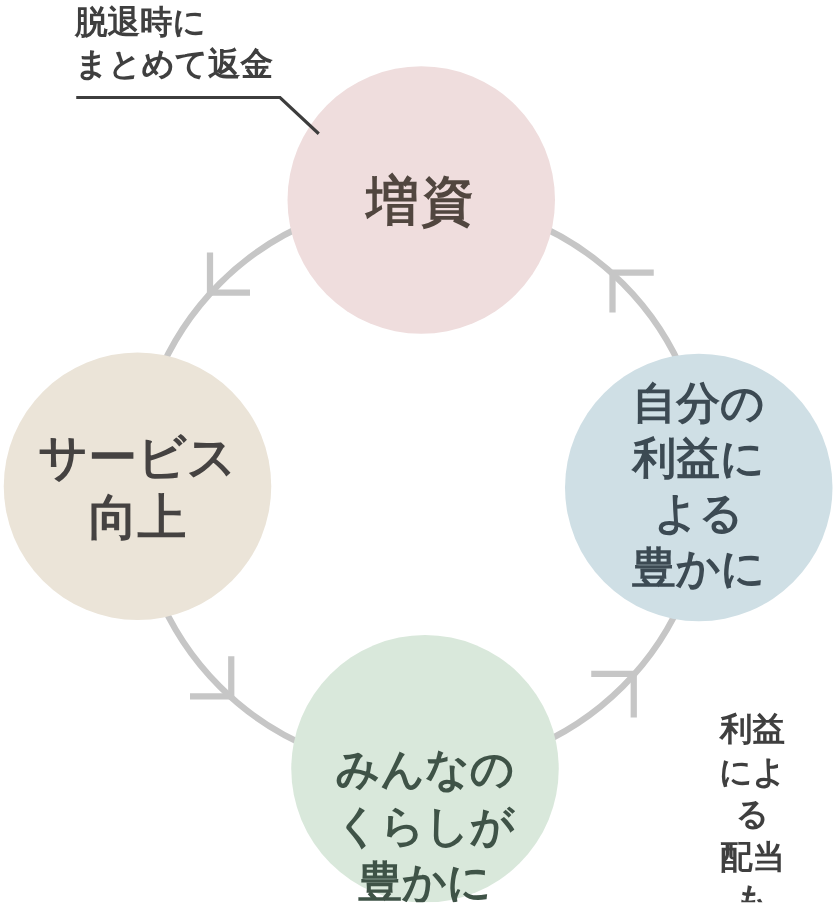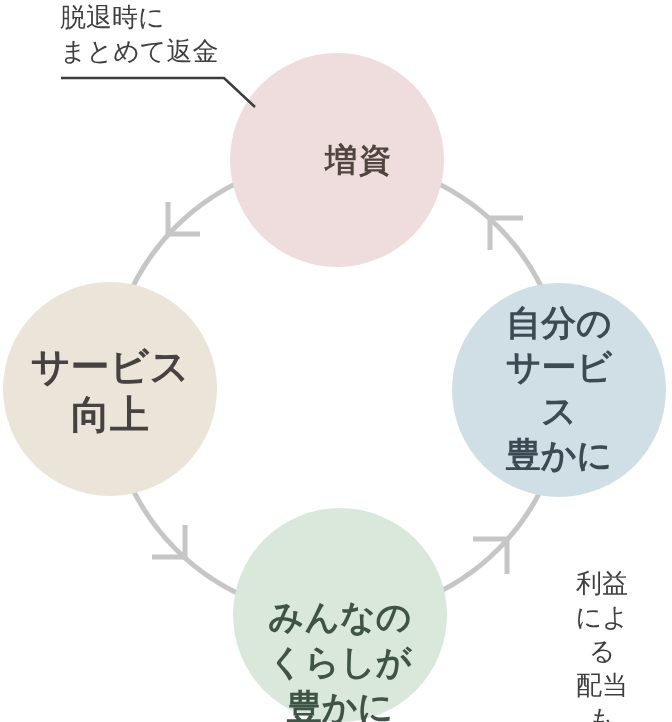--- a/index.html
+++ b/index.html
@@ -23,24 +23,23 @@
   .node-label {
     position: absolute;
     transform: translate(-50%, -50%);
     text-align: center;
     font-weight: 700;
     white-space: pre-line;
     pointer-events: none;
   }
   .label-top {
     left: 337px; top: 161px;
-    font-size: 32px;
+    font-size: 42px;
     letter-spacing: 2px;
     color: #51463f;
-    margin-left: 22px;
   }
   .label-left {
     left: 110px; top: 391px;
     font-size: 39px;
     line-height: 48px;
     color: #454241;
   }
   .label-right {
     left: 559px; top: 389px;
     font-size: 35px;
@@ -51,21 +50,21 @@
     left: 340px; top: 617px;
     font-size: 35px;
     line-height: 45px;
     color: #3f5347;
     margin-top: 44px;
   }
   .annotation {
     position: absolute;
     font-size: 26px;
     line-height: 34px;
-    font-weight: 400;
+    font-weight: 700;
     color: #3f3f3f;
     white-space: pre-line;
     pointer-events: none;
   }
   .annotation-tl {
     left: 60px; top: 0px;
     text-align: left;
   }
   .annotation-br {
     left: 602px; top: 566px;
@@ -94,21 +93,21 @@
 
     <polyline points="61,78 224,78 255,107" fill="none" stroke-width="2.5" stroke="#3d3d3d"></polyline>
   </svg>
 
   <div class="node-label label-top">増資</div>
 
   <div class="node-label label-left">サービス
 向上</div>
 
   <div class="node-label label-right">自分の
-サービス
+利益による
 豊かに</div>
 
   <div class="node-label label-bottom">みんなの
 くらしが
 豊かに</div>
 
   <div class="annotation annotation-tl">脱退時に
 まとめて返金</div>
 
   <div class="annotation annotation-br">利益による

